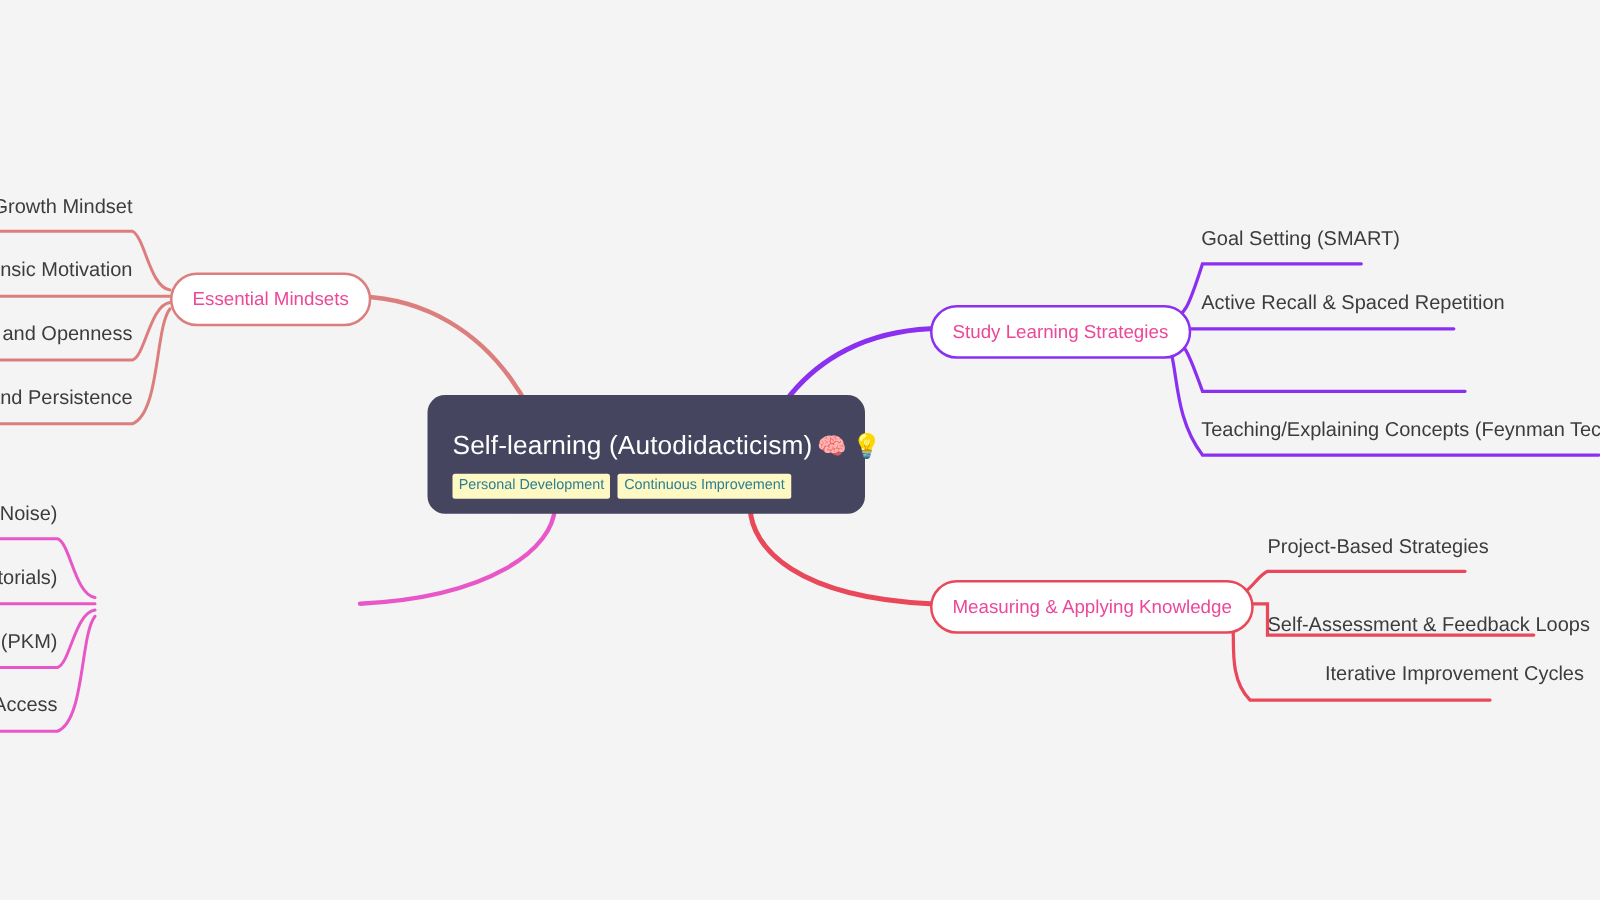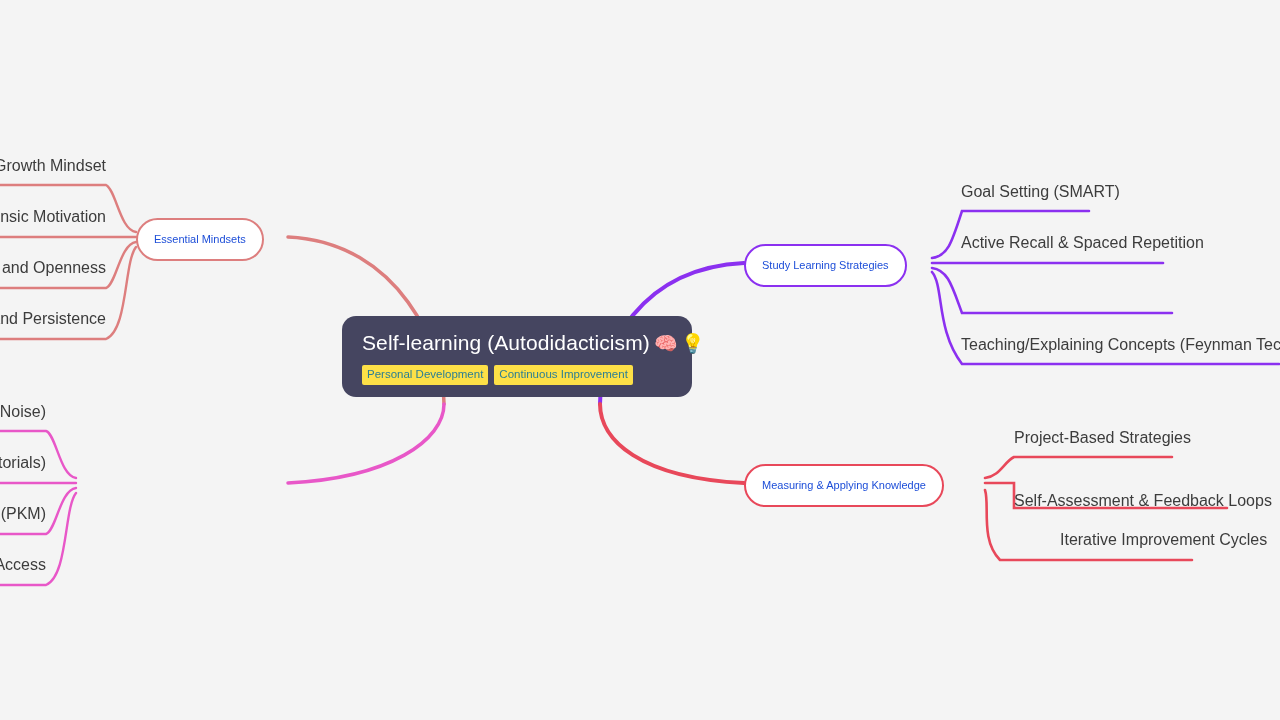--- a/index.html
+++ b/index.html
@@ -30,61 +30,61 @@
 
   
   .root-node {
     position: absolute;
     left: 342px;
     top: 316px;
     width: 350px;
     box-sizing: border-box;
     background: #454560;
     border-radius: 14px;
-    padding: 14px 18px 12px 20px;
+    padding: 28px 18px 12px 20px;
     z-index: 5;
   }
   .root-title {
     color: #ffffff;
     font-size: 21px;
     line-height: 26px;
     letter-spacing: 0.1px;
     white-space: nowrap;
     font-family: "Liberation Sans", sans-serif;
   }
   .root-emojis {
     font-size: 19px;
     margin-left: 4px;
   }
   .root-tags {
     margin-top: 8px;
     display: flex;
     gap: 6px;
   }
   .tag {
-    background: #fde047;
+    background: #fef9c3;
     color: #2c7e93;
     font-size: 11.5px;
     line-height: 15px;
     padding: 2px 5px 3px 5px;
     border-radius: 2px;
     white-space: nowrap;
     font-family: "Liberation Sans", sans-serif;
   }
 
   
   .branch-node {
     position: absolute;
     background: #ffffff;
     border-radius: 22px;
     border: 2.5px solid #888;
     padding: 10px 16px;
-    font-size: 11px;
+    font-size: 15px;
     line-height: 19px;
-    color: #1d4ed8;
+    color: #ec4899;
     white-space: nowrap;
     z-index: 4;
     font-family: "Liberation Sans", sans-serif;
   }
   .branch-node.purple  { border-color: #8b30f0; }
   .branch-node.crimson { border-color: #e8485a; }
   .branch-node.salmon  { border-color: #dd7e7e; }
   .branch-node.pink    { border-color: #e857c8; }
 
   

